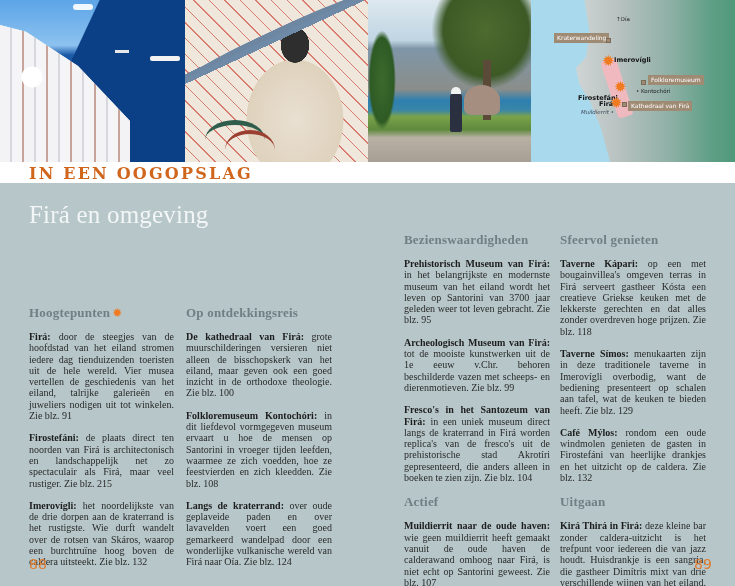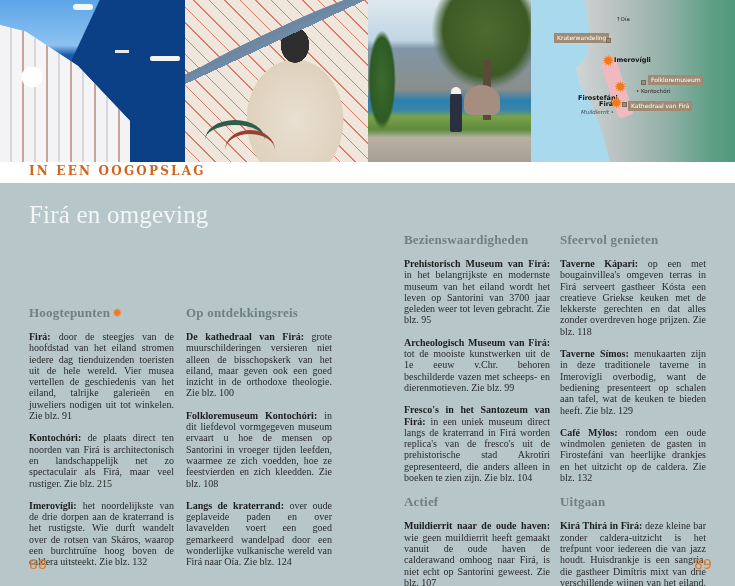--- a/index.html
+++ b/index.html
@@ -53,21 +53,21 @@
     clip-path: polygon(5% 0, 100% 0, 100% 100%, 20% 100%, 15% 80%, 8% 62%, 2% 52%, 0 42%, 6% 35%, 8% 20%); }
   .map-trail { position:absolute; left:78px; top:58px; width:16px; height:60px; background:#f1b8bf; transform:rotate(-18deg); border-radius:4px; opacity:.95; }
   .map-star { position:absolute; width:12px; height:12px; color:#f07a1f; font-size:15px; line-height:12px; text-align:center; font-family:"DejaVu Sans", sans-serif; }
   .map-label-box { position:absolute; background:#9f8a74; color:#fff; font-family:"DejaVu Sans", sans-serif; font-size:6px; padding:1px 3px; line-height:8px; white-space:nowrap; }
   .map-place { position:absolute; font-family:"DejaVu Sans", sans-serif; font-size:6.5px; color:#111; font-weight:bold; white-space:nowrap; }
   .map-small { position:absolute; font-family:"DejaVu Sans", sans-serif; font-size:5.5px; color:#222; white-space:nowrap; }
   .map-italic { font-style: italic; color:#3a4a5a; font-weight: normal; }
   .map-sq { position:absolute; width:5px; height:5px; background:#9f8a74; border:1px solid #7a6a56; }
 
   .banner { position:absolute; left:0; top:162px; width:735px; height:21px; background:#ffffff; }
-  .banner-title { position:absolute; left:29px; top:164px; font-family:"DejaVu Serif", serif; font-weight:bold; font-size:12px; letter-spacing:2.2px; color:#d0651c; }
+  .banner-title { position:absolute; left:29px; top:164px; font-family:"DejaVu Serif", serif; font-weight:bold; font-size:16px; letter-spacing:2.2px; color:#d0651c; }
 
   .page-title { position:absolute; left:29px; top:201px; font-size:25px; color:#f3f6f6; font-family:"Liberation Serif", "DejaVu Serif", serif; letter-spacing:0.2px; }
 
   .col { position:absolute; width:145px;margin-top:18px; }
   .col-h { font-family:"Liberation Serif", "DejaVu Serif", serif; font-size:13px; font-weight:bold; color:#6f8084; margin-bottom:10px; letter-spacing:0.2px; }
   .col-h .sun { color:#f07a1f; font-family:"DejaVu Sans", sans-serif; font-size:12px; margin-left:2px; }
   .entry { font-family:"Liberation Serif", "DejaVu Serif", serif; font-size:10px; line-height:11.3px; color:#2a2a2a; text-align:justify; margin-bottom:11px; hyphens:auto; }
   .entry b { font-weight:bold; color:#1d1d1d; }
 
   .page-num { position:absolute; top:556px; font-family:"DejaVu Sans", sans-serif; font-size:14px; color:#e07b2e; }
@@ -124,21 +124,21 @@
 </div>
 
 <div class="banner"></div>
 <div class="banner-title">IN EEN OOGOPSLAG</div>
 
 <div class="page-title">Firá en omgeving</div>
 
 <div class="col" style="left:29px;top:287px;width:145px;">
   <div class="col-h"><span>Hoogtepunten</span><span class="sun">✹</span></div>
   <p class="entry"><b>Firá:</b><span> door de steegjes van de hoofdstad van het eiland stromen iedere dag tienduizenden toeristen uit de hele wereld. Vier musea vertellen de geschiedenis van het eiland, talrijke galerieën en juweliers nodigen uit tot winkelen. Zie blz. 91</span></p>
-  <p class="entry"><b>Kontochóri:</b><span> de plaats direct ten noorden van Firá is architectonisch en landschappelijk net zo spectaculair als Firá, maar veel rustiger. Zie blz. 215</span></p>
+  <p class="entry"><b>Firostefáni:</b><span> de plaats direct ten noorden van Firá is architectonisch en landschappelijk net zo spectaculair als Firá, maar veel rustiger. Zie blz. 215</span></p>
   <p class="entry"><b>Imerovígli:</b><span> het noordelijkste van de drie dorpen aan de kraterrand is het rustigste. Wie durft wandelt over de rotsen van Skáros, waarop een burchtruïne hoog boven de caldera uitsteekt. Zie blz. 132</span></p>
 </div>
 
 <div class="col" style="left:186px;top:287px;width:146px;">
   <div class="col-h">Op ontdekkingsreis</div>
   <p class="entry"><b>De kathedraal van Firá:</b><span> grote muurschilderingen versieren niet alleen de bisschopskerk van het eiland, maar geven ook een goed inzicht in de orthodoxe theologie. Zie blz. 100</span></p>
   <p class="entry"><b>Folkloremuseum Kontochóri:</b><span> in dit liefdevol vormgegeven museum ervaart u hoe de mensen op Santorini in vroeger tijden leefden, waarmee ze zich voedden, hoe ze feestvierden en zich kleedden. Zie blz. 108</span></p>
   <p class="entry"><b>Langs de kraterrand:</b><span> over oude geplaveide paden en over lavavelden voert een goed gemarkeerd wandelpad door een wonderlijke vulkanische wereld van Firá naar Oía. Zie blz. 124</span></p>
 </div>
 

